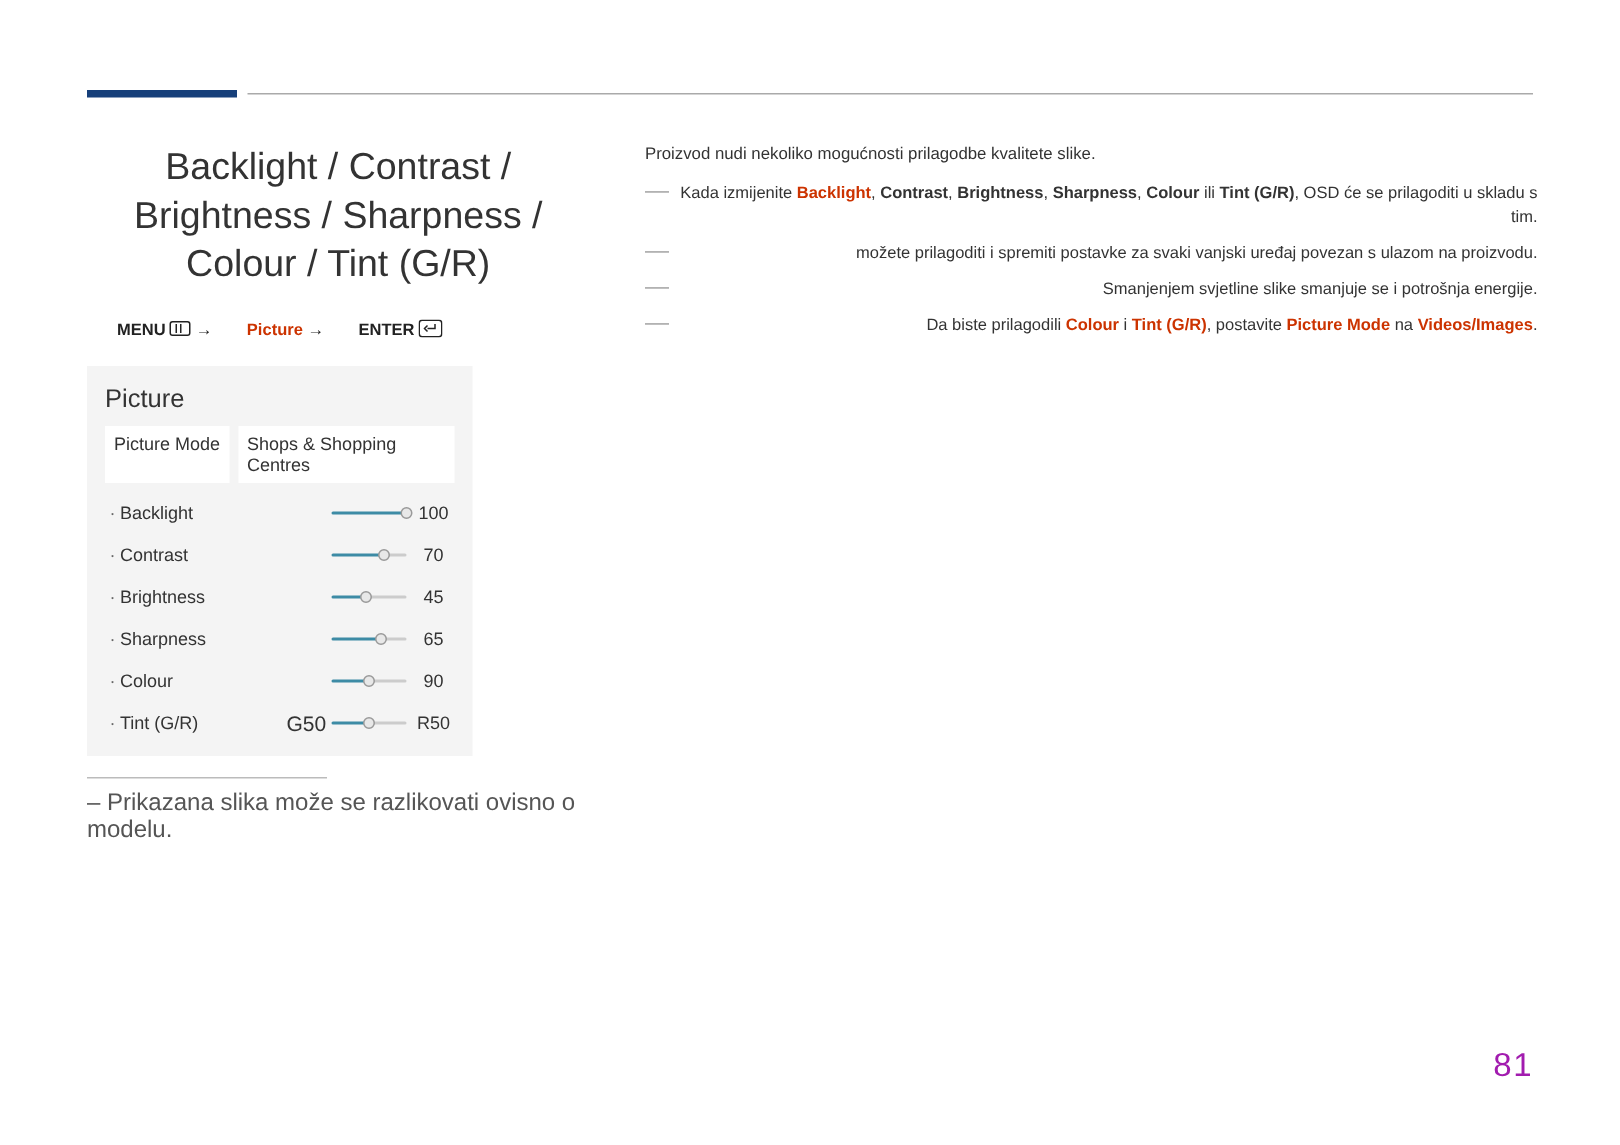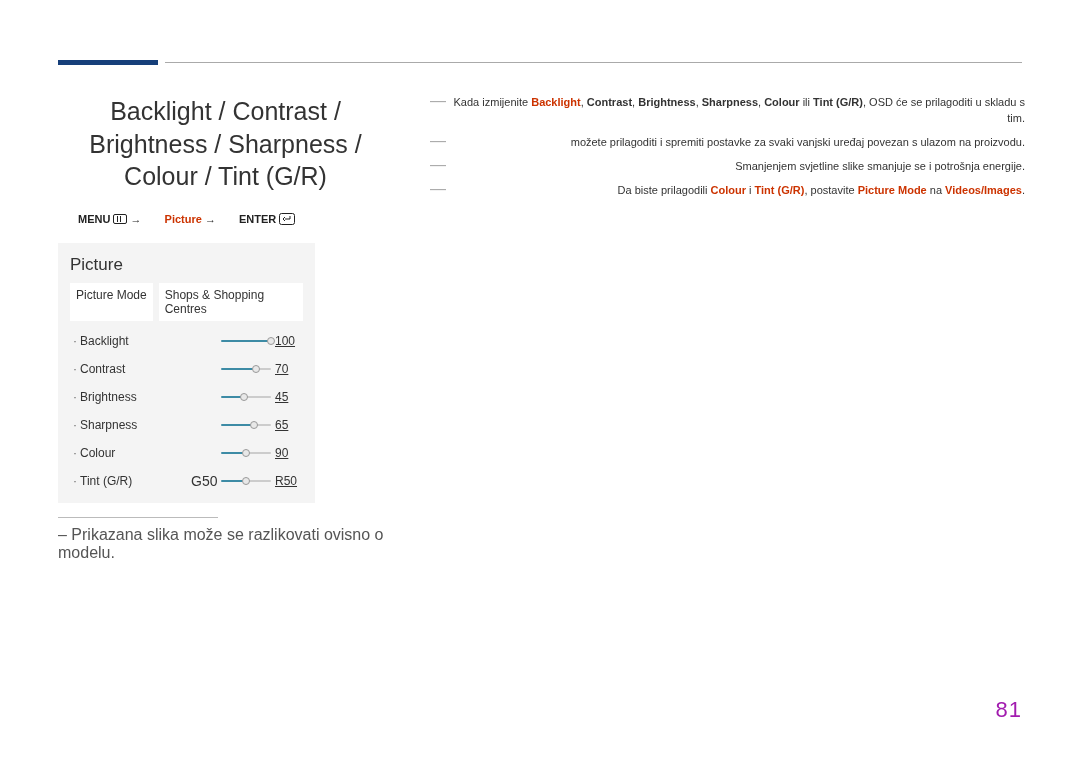--- a/index.html
+++ b/index.html
@@ -137,22 +137,21 @@
     position:absolute;
     top:1px;
     left: calc(var(--p,50%) - 4px);
     width:8px; height:8px;
     border-radius:50%;
     background:#e8e8e8;
     border:1px solid #999;
   }
   .slider-row .val {
     width:28px;
-    text-align:left;
-    text-decoration:underline;
+    text-align:center;
   }
 
   .footnote-rule {
     width: 160px;
     height:1px;
     background:#bbb;
     margin-top: 14px;
   }
   .footnote {
     font-size: 16px;
@@ -279,20 +278,21 @@
           <span class="val">R50</span>
         </div>
       </div>
   </div>
 
   <div class="footnote-rule"></div>
   <div class="footnote">– <span>Prikazana slika može se razlikovati ovisno o modelu.</span></div>
 </div>
 
 <div class="right-col">
+  <div class="p">Proizvod nudi nekoliko mogućnosti prilagodbe kvalitete slike.</div>
 
   <div class="note">
     <div class="dash">―</div>
     <div class="txt">
       <span>Kada izmijenite </span><b class="red">Backlight</b>, <b>Contrast</b>, <b>Brightness</b>, <b>Sharpness</b>, <b>Colour</b><span> ili </span><b>Tint (G/R)</b><span>, OSD će se prilagoditi u skladu s tim.</span>
     </div>
   </div>
 
   <div class="note">
     <div class="dash">―</div>

